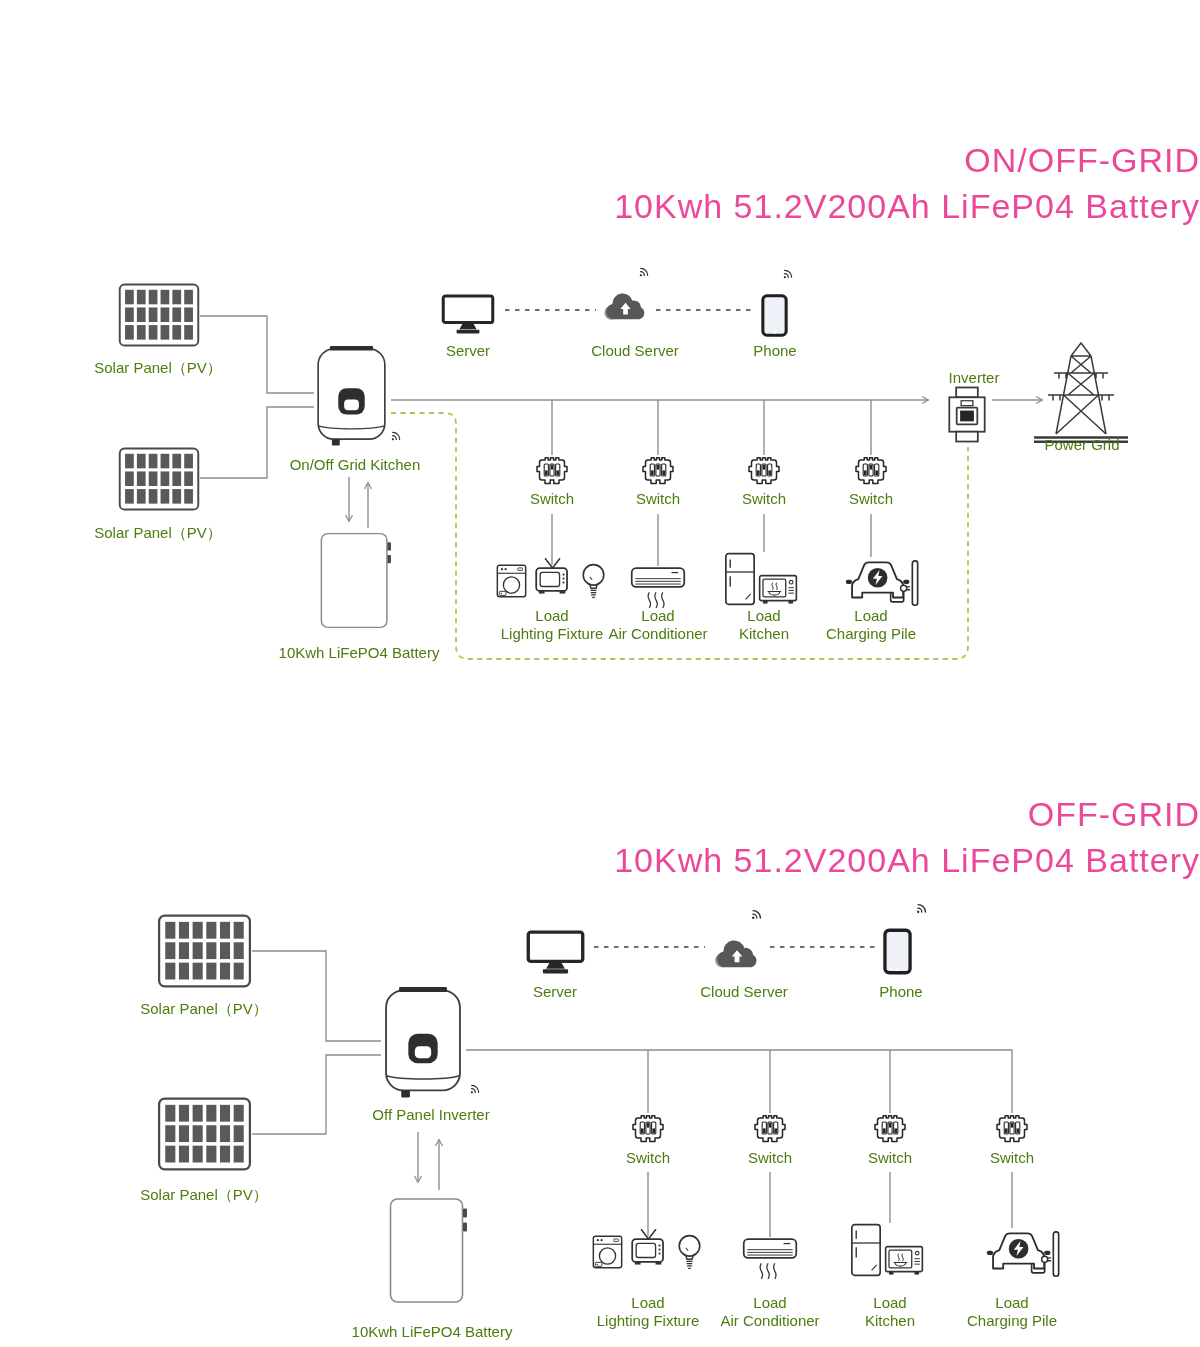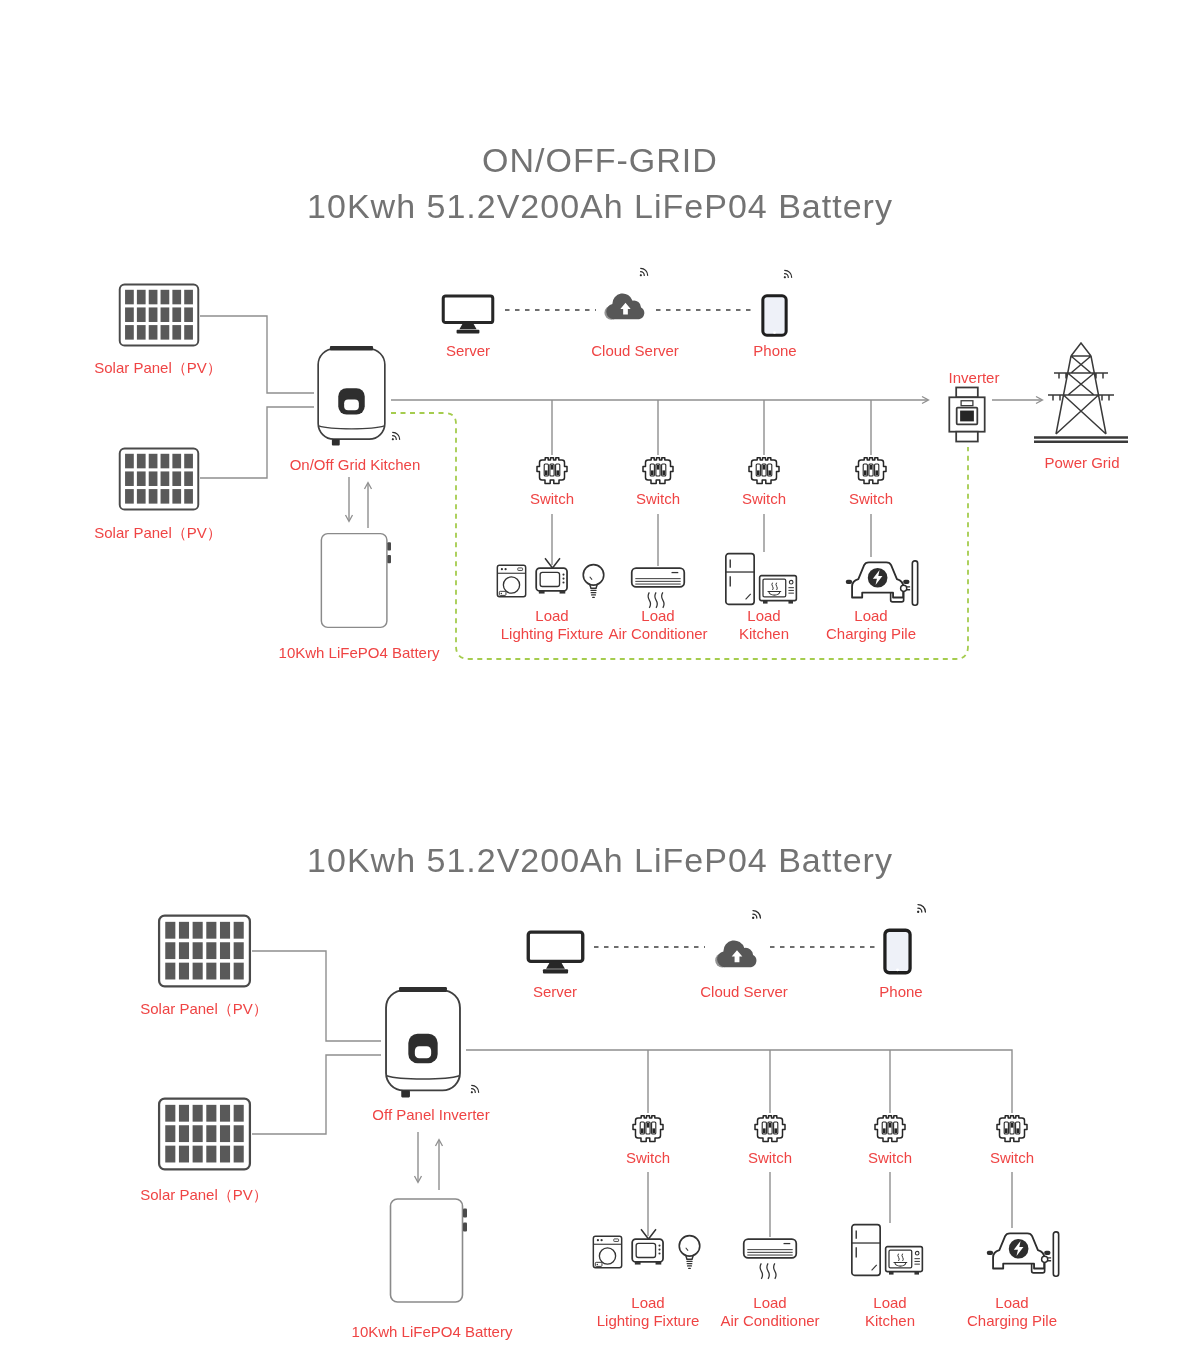--- a/index.html
+++ b/index.html
@@ -1,22 +1,22 @@
 <!DOCTYPE html>
 <html><head>
 <meta charset="utf-8">
 <style>
   html,body{margin:0;padding:0;background:#fff;}
   .canvas{position:relative;width:1200px;height:1347px;background:#fff;overflow:hidden;
           font-family:"Liberation Sans","DejaVu Sans",sans-serif;}
   svg.art{position:absolute;left:0;top:0;}
-  .title{position:absolute;left:0;width:100%;text-align:center;font-size:34px;
-         color:#737373;letter-spacing:1px;white-space:nowrap;}
+  .title{position:absolute;left:0;width:100%;text-align:right;font-size:34px;
+         color:#ec4899;letter-spacing:1px;white-space:nowrap;}
   .lbl{position:absolute;transform:translateX(-50%);white-space:nowrap;font-size:15px;
-       color:#ef4444;text-align:center;line-height:17.5px;}
+       color:#4d7c0f;text-align:center;line-height:17.5px;}
 </style>
 </head>
 <body>
 
 <div class="canvas">
 
 <svg class="art" width="1200" height="1347" viewBox="0 0 1200 1347">
   <defs>
     <marker id="arrow" markerWidth="12" markerHeight="12" refX="8" refY="5" orient="auto" markerUnits="userSpaceOnUse">
       <path d="M2,1.5 L8.5,5 L2,8.5" fill="none" stroke="#8f8f8f" stroke-width="1.3"></path>
@@ -279,21 +279,21 @@
 <div class="title" style="top:187px">10Kwh 51.2V200Ah LiFeP04 Battery</div>
 
 <div class="lbl" style="left:158px;top:359px">Solar Panel（PV）</div>
 <div class="lbl" style="left:158px;top:524px">Solar Panel（PV）</div>
 <div class="lbl" style="left:355px;top:456px">On/Off Grid Kitchen</div>
 <div class="lbl" style="left:359px;top:644px">10Kwh LiFePO4 Battery</div>
 <div class="lbl" style="left:468px;top:342px">Server</div>
 <div class="lbl" style="left:635px;top:342px">Cloud Server</div>
 <div class="lbl" style="left:775px;top:342px">Phone</div>
 <div class="lbl" style="left:974px;top:369px">Inverter</div>
-<div class="lbl" style="left:1082px;top:454px">Power Grid</div>
+<div class="lbl" style="left:1082px;top:436px">Power Grid</div>
 
 <div class="lbl" style="left:552px;top:490px">Switch</div>
 <div class="lbl" style="left:658px;top:490px">Switch</div>
 <div class="lbl" style="left:764px;top:490px">Switch</div>
 <div class="lbl" style="left:871px;top:490px">Switch</div>
 
 <div class="lbl" style="left:552px;top:607px">
   <div>Load</div>
   <div>Lighting Fixture</div>
 </div>
@@ -303,20 +303,21 @@
 </div>
 <div class="lbl" style="left:764px;top:607px">
   <div>Load</div>
   <div>Kitchen</div>
 </div>
 <div class="lbl" style="left:871px;top:607px">
   <div>Load</div>
   <div>Charging Pile</div>
 </div>
 
+<div class="title" style="top:795px">OFF-GRID</div>
 <div class="title" style="top:841px">10Kwh 51.2V200Ah LiFeP04 Battery</div>
 
 <div class="lbl" style="left:204px;top:1000px">Solar Panel（PV）</div>
 <div class="lbl" style="left:204px;top:1186px">Solar Panel（PV）</div>
 <div class="lbl" style="left:431px;top:1106px">Off Panel Inverter</div>
 <div class="lbl" style="left:432px;top:1323px">10Kwh LiFePO4 Battery</div>
 <div class="lbl" style="left:555px;top:983px">Server</div>
 <div class="lbl" style="left:744px;top:983px">Cloud Server</div>
 <div class="lbl" style="left:901px;top:983px">Phone</div>
 

